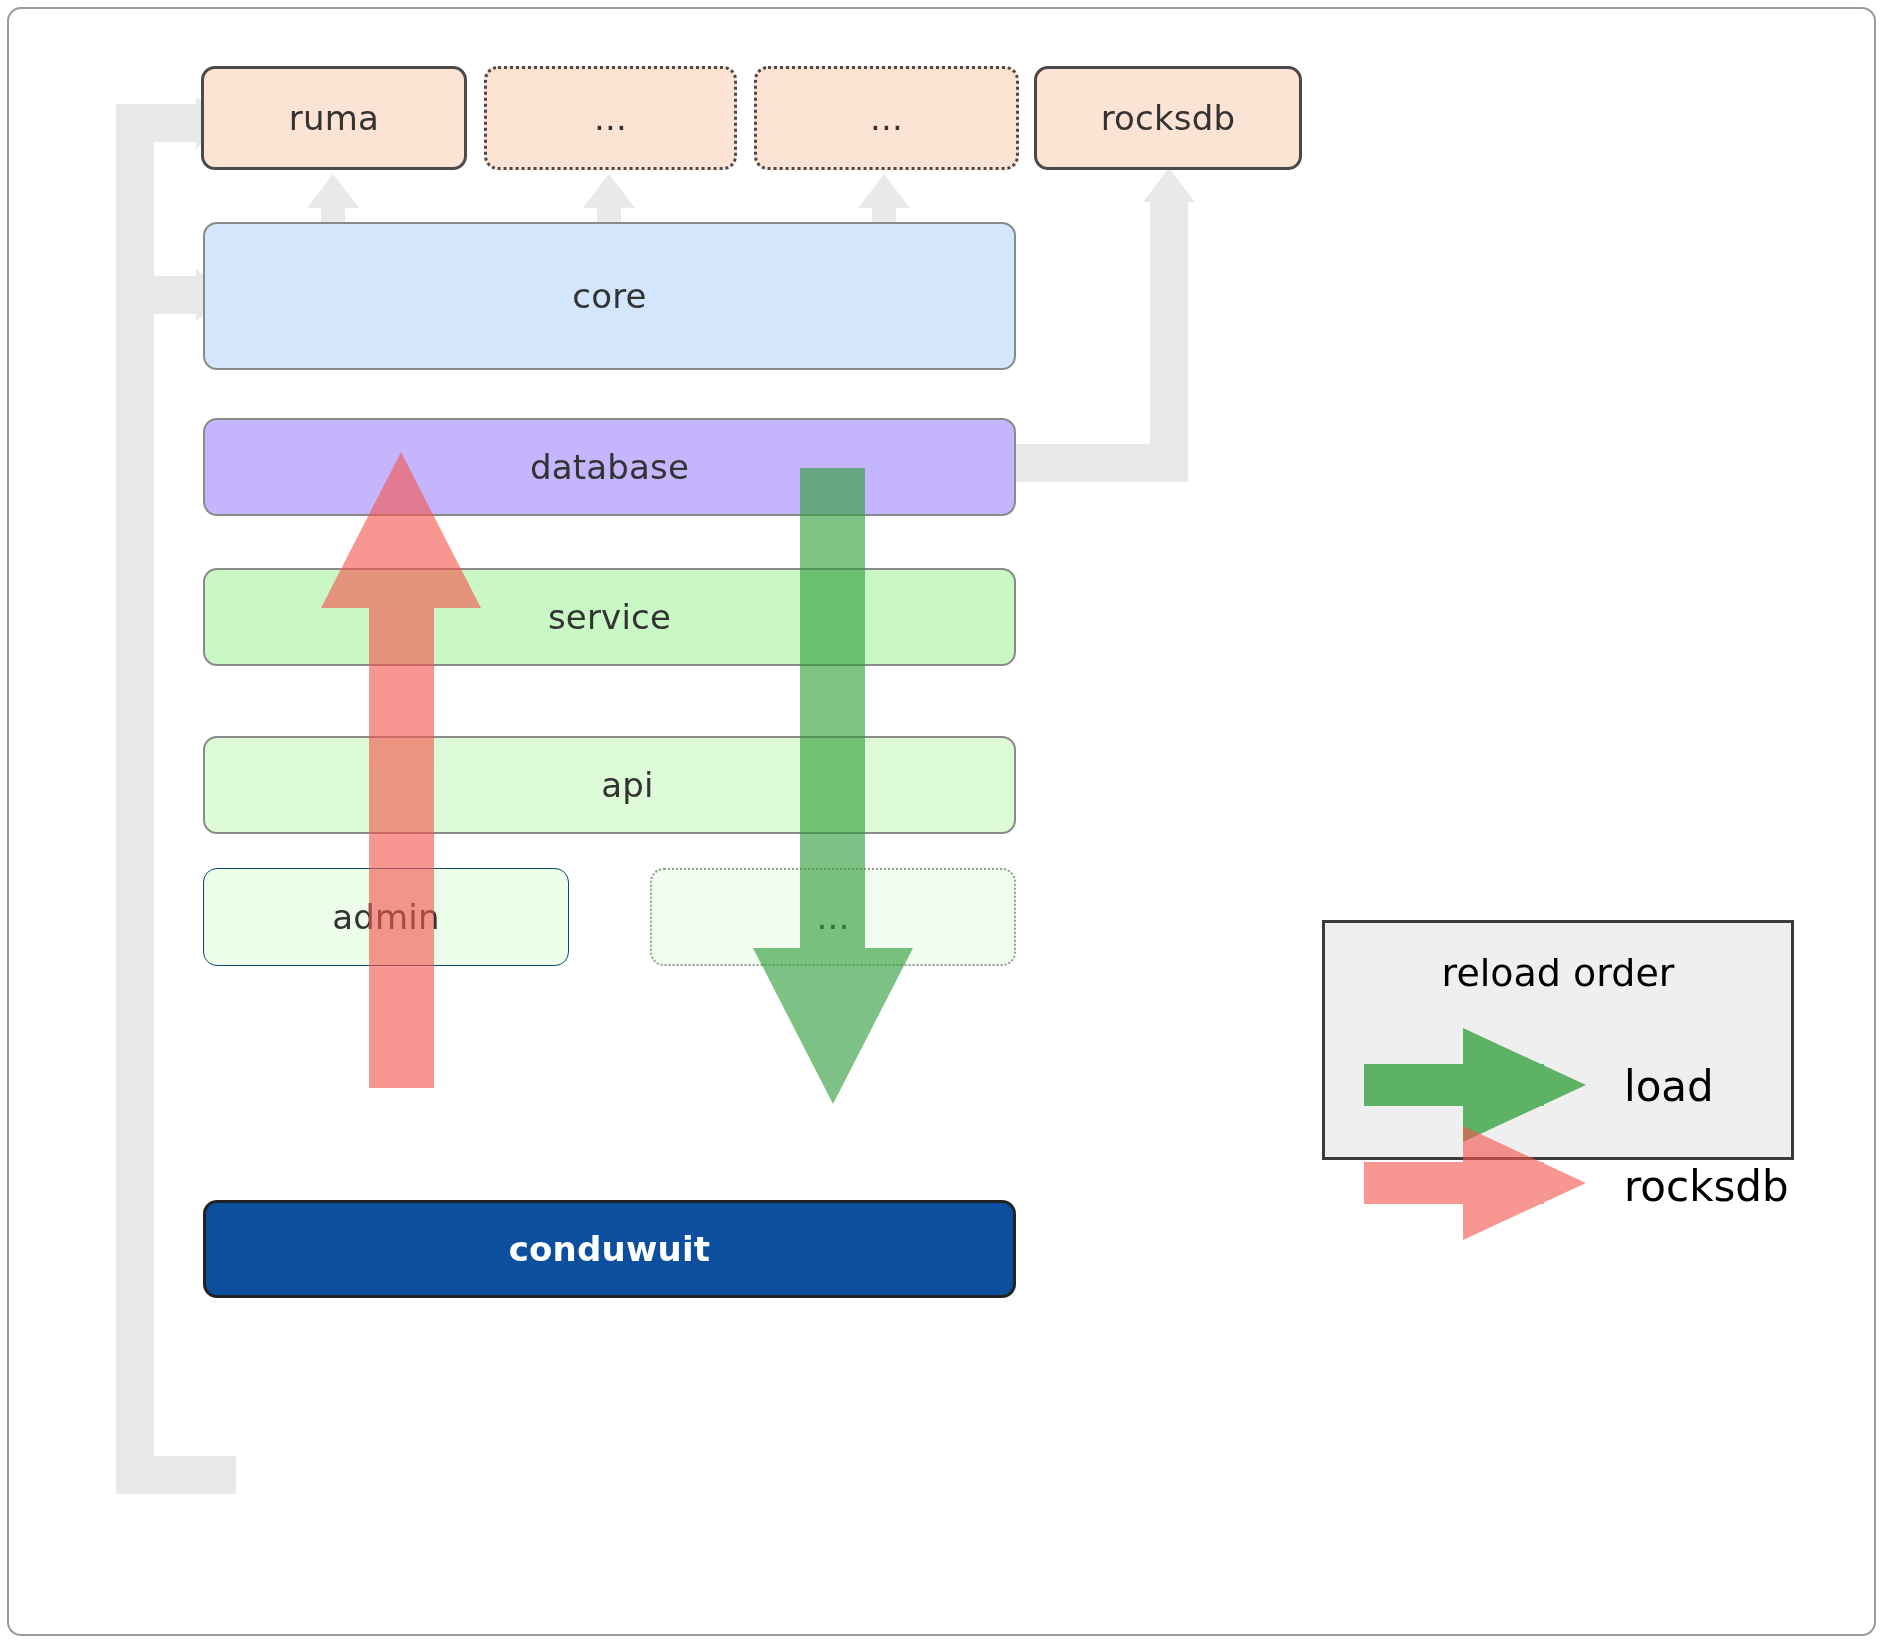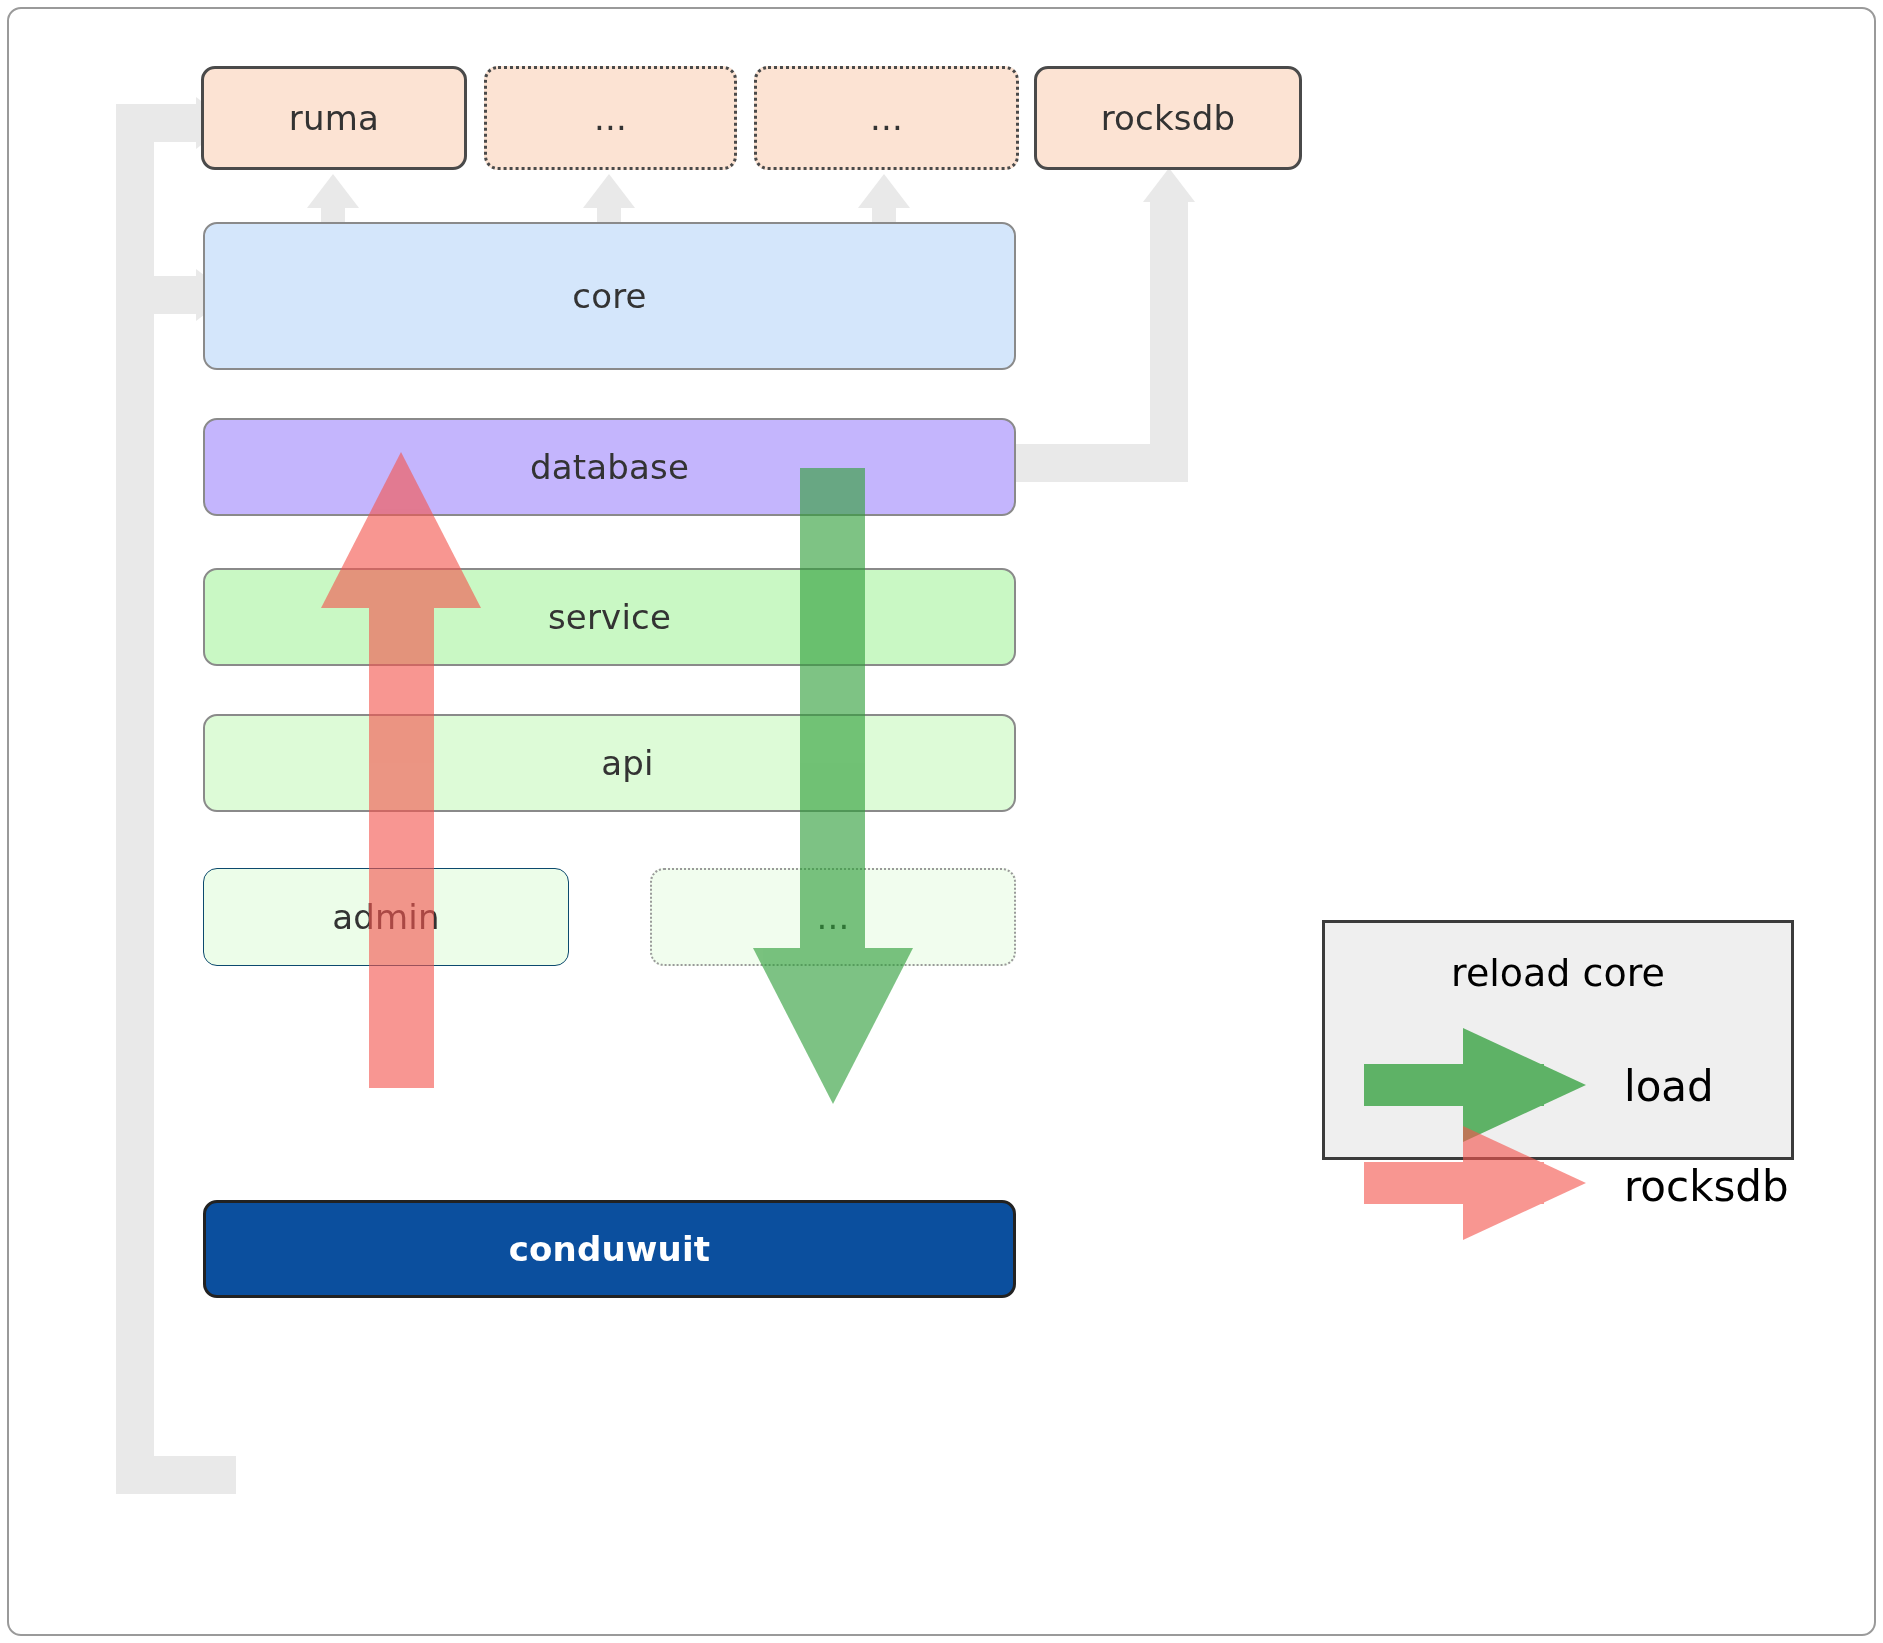--- a/index.html
+++ b/index.html
@@ -87,21 +87,21 @@
   </div>
 
   <div class="node lvl-db" style="left:203px;top:418px;width:813px;height:98px;">
     <span>database</span>
   </div>
 
   <div class="node lvl-service" style="left:203px;top:568px;width:813px;height:98px;">
     <span>service</span>
   </div>
 
-  <div class="node lvl-api" style="left:203px;top:714px;width:813px;height:98px;padding-left:36px;">
+  <div class="node lvl-api" style="left:203px;top:736px;width:813px;height:98px;padding-left:36px;">
     <span>api</span>
   </div>
 
   <div class="node lvl-admin" style="left:203px;top:868px;width:366px;height:98px;">
     <span>admin</span>
   </div>
 
   <div class="node lvl-dots" style="left:650px;top:868px;width:366px;height:98px;">
     <span>...</span>
   </div>
@@ -118,21 +118,21 @@
       <polygon points="401,452 481,608 321,608" fill="#f4564f"></polygon>
     </g>
 
     <g opacity="0.62">
       <rect x="800" y="468" width="65" height="558" fill="#2e9e39"></rect>
       <polygon points="833,1104 753,948 913,948" fill="#2e9e39"></polygon>
     </g>
   </svg>
 
   <div class="legend" style="left:1322px;top:920px;width:472px;height:240px;">
-    <div class="legend-title" style="top:28px;">reload core</div>
+    <div class="legend-title" style="top:28px;">reload order</div>
   </div>
 
   <svg class="overlay" viewBox="0 0 1883 1643" preserveAspectRatio="none">
     <g opacity="0.75">
       <rect x="1364" y="1064" width="180" height="42" fill="#2e9e39"></rect>
       <polygon points="1586,1085 1463,1028 1463,1142" fill="#2e9e39"></polygon>
     </g>
     <g opacity="0.62">
       <rect x="1364" y="1162" width="180" height="42" fill="#f4564f"></rect>
       <polygon points="1586,1183 1463,1126 1463,1240" fill="#f4564f"></polygon>

